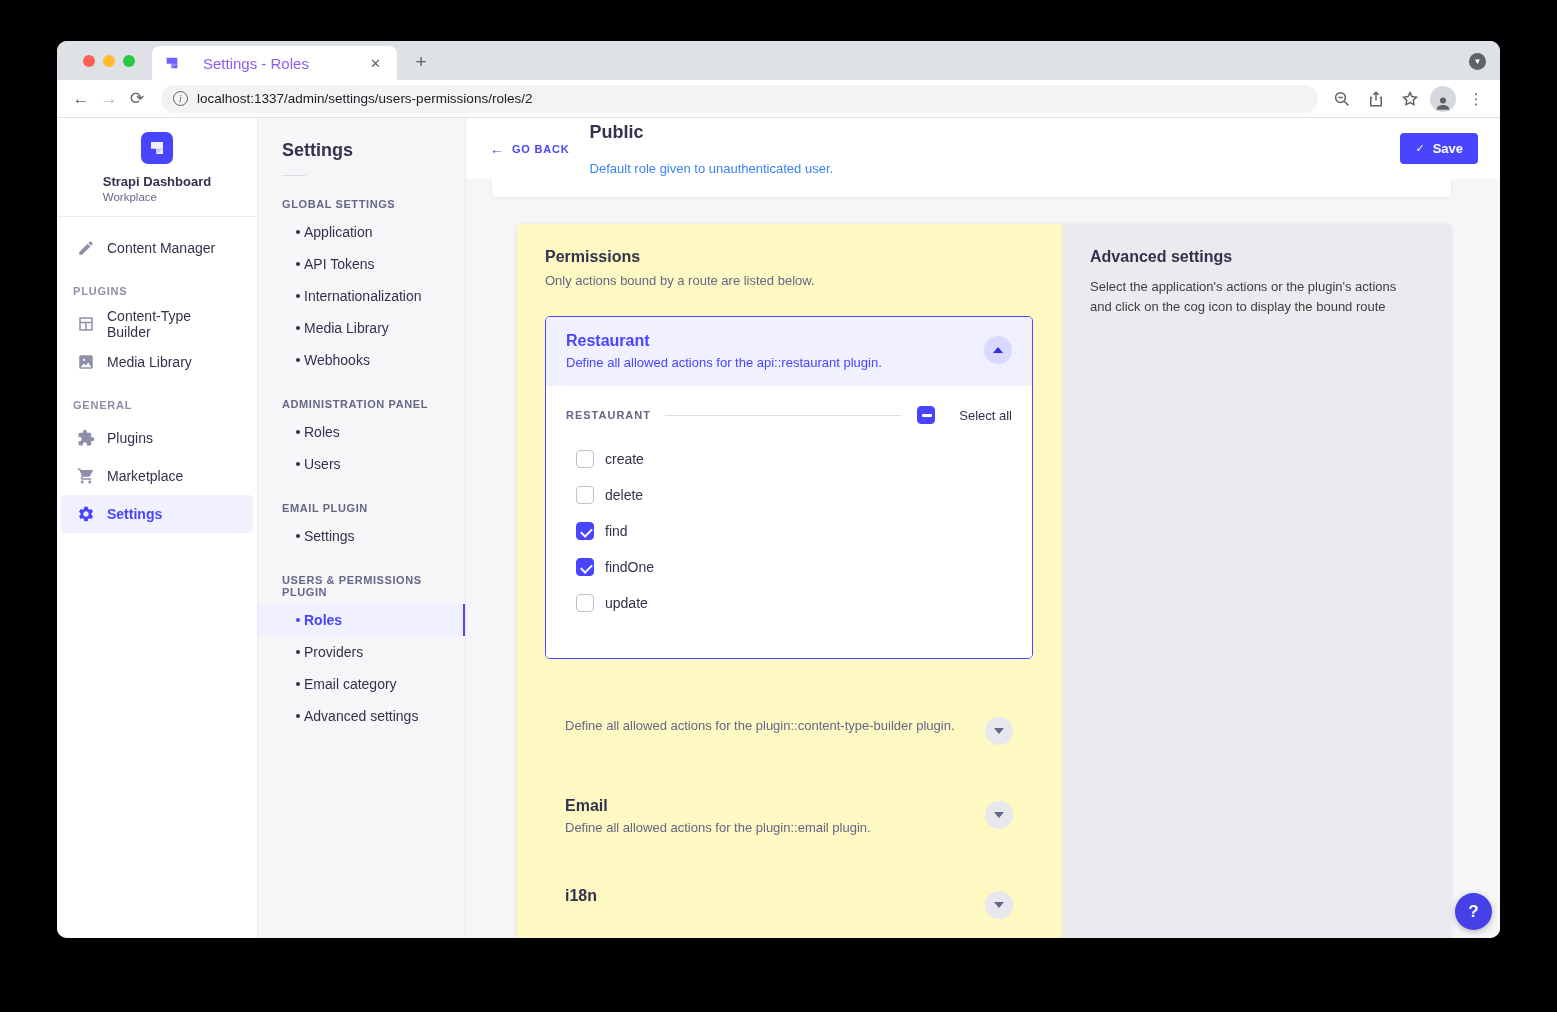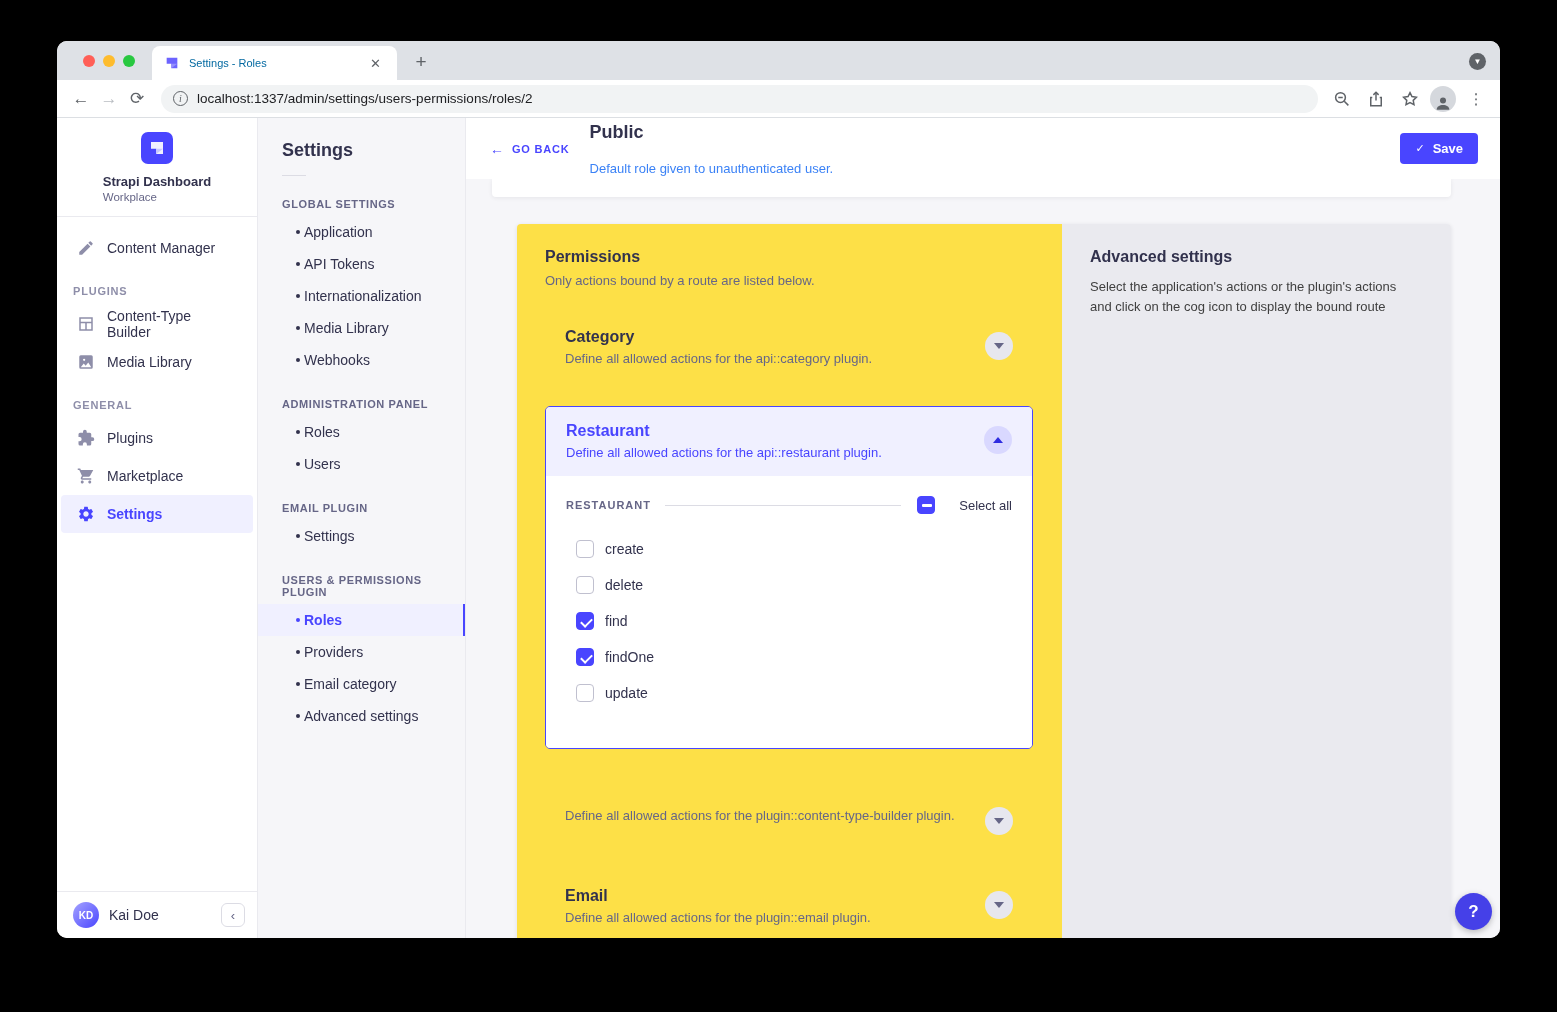--- a/index.html
+++ b/index.html
@@ -9,21 +9,21 @@
             border-radius:10px; overflow:hidden; background:#fff; }
 
   
   .tabstrip { position:relative; height:39px; background:#dee1e6; }
   .lights { position:absolute; left:26px; top:14px; display:flex; gap:8px; }
   .light { width:12px; height:12px; border-radius:50%; }
   .light.r{background:#ff5f57}.light.y{background:#febc2e}.light.g{background:#28c840}
   .tab { position:absolute; left:95px; bottom:0; width:245px; height:34px; background:#fff;
          border-radius:8px 8px 0 0; display:flex; align-items:center; padding:0 12px; }
   .tab-favicon { width:16px; height:16px; flex:none; }
-  .tab-title { font-size:11px; color:#0369a1; margin-left:9px; flex:1; white-space:nowrap; overflow:hidden; }
+  .tab-title { font-size:15px; color:#8b5cf6; margin-left:23px; flex:1; white-space:nowrap; overflow:hidden; }
   .tab-close { font-size:13px; color:#5f6368; padding:2px 4px; }
   .newtab { position:absolute; left:352px; top:9px; font-size:19px; color:#5f6368; width:24px; height:24px;
             display:flex; align-items:center; justify-content:center; }
   .tabsearch { position:absolute; right:14px; top:12px; width:17px; height:17px; border-radius:50%;
                background:#5f6368; color:#fff; font-size:8px; display:flex; align-items:center; justify-content:center; }
 
   .toolbar { height:38px; background:#fff; border-bottom:1px solid #dcdfe3; display:flex; align-items:center; padding:0 10px; }
   .navbtn { width:28px; height:28px; display:flex; align-items:center; justify-content:center;
             font-size:17px; color:#5f6368; flex:none; }
   .navbtn.disabled { color:#b8bcc1; }
@@ -89,21 +89,21 @@
   .save-btn { margin-left:auto; background:#4945ff; color:#fff; border-radius:4px; padding:8px 15px;
               display:flex; align-items:center; gap:8px; }
   .save-btn .chk { font-size:11px; }
   .save-btn .lbl { font-size:13px; font-weight:bold; }
 
   .content { flex:1; overflow:hidden; position:relative; }
   .ghost-card { margin:0 49px 0 26px; height:18px; background:#fff; border-radius:0 0 4px 4px;
                 box-shadow:0 1px 4px rgba(33,33,52,.08); }
   .big-card { margin:27px 49px 0 51px; display:flex; border-radius:4px 4px 0 0; overflow:hidden;
               box-shadow:0 1px 4px rgba(33,33,52,.1); height:722px; }
-  .perm-panel { width:545px; background:#fde047; padding:24px 29px 0 28px; }
+  .perm-panel { width:545px; background:#fef9c3; padding:24px 29px 0 28px; }
   .perm-title { font-size:16px; font-weight:bold; color:#32324d; }
   .perm-sub { font-size:13px; color:#666687; margin-top:7px; }
   .acc-list { margin-top:28px; }
   .acc { display:flex; align-items:flex-start; padding:12px 20px; margin-bottom:28px; }
   .acc-txt .t { font-size:16px; font-weight:bold; color:#32324d; }
   .acc-txt .d { font-size:13px; color:#666687; margin-top:5px; }
   .acc-btn { margin-left:auto; width:28px; height:28px; border-radius:50%; background:#e7e7ee;
              display:flex; align-items:center; justify-content:center; flex:none; margin-top:4px;}
   .tri { width:0; height:0; border-left:5px solid transparent; border-right:5px solid transparent; }
   .tri.down { border-top:6px solid #666687; }
@@ -257,25 +257,20 @@
         </div>
         <div class="sb1-item active">
           <span class="ic">
             <svg viewBox="0 0 24 24">
                 <path d="M19.14 12.94c.04-.3.06-.61.06-.94 0-.32-.02-.64-.07-.94l2.03-1.58a.49.49 0 0 0 .12-.61l-1.92-3.32a.488.488 0 0 0-.59-.22l-2.39.96c-.5-.38-1.03-.7-1.62-.94l-.36-2.54a.484.484 0 0 0-.48-.41h-3.84c-.24 0-.43.17-.47.41l-.36 2.54c-.59.24-1.13.57-1.62.94l-2.39-.96c-.22-.08-.47 0-.59.22L2.74 8.87c-.12.21-.08.47.12.61l2.03 1.58c-.05.3-.09.63-.09.94s.02.64.07.94l-2.03 1.58a.49.49 0 0 0-.12.61l1.92 3.32c.12.22.37.29.59.22l2.39-.96c.5.38 1.03.7 1.62.94l.36 2.54c.05.24.24.41.48.41h3.84c.24 0 .44-.17.47-.41l.36-2.54c.59-.24 1.13-.56 1.62-.94l2.39.96c.22.08.47 0 .59-.22l1.92-3.32c.12-.22.07-.47-.12-.61l-2.01-1.58zM12 15.6c-1.98 0-3.6-1.62-3.6-3.6s1.62-3.6 3.6-3.6 3.6 1.62 3.6 3.6-1.62 3.6-3.6 3.6z"></path>
               </svg>
           </span>
           <span class="lbl">Settings</span>
         </div>
       </div>
-      <div class="sb1-user">
-        <div class="kd">KD</div>
-        <div class="kd-name">Kai Doe</div>
-        <div class="collapse">‹</div>
-      </div>
     </div>
 
     <div class="sb2">
       <div class="sb2-title">Settings</div>
       <div class="sb2-divider"></div>
 
       <div class="sb2-seclbl">GLOBAL SETTINGS</div>
       <div class="sb2-item">
           <span class="dot"></span>
           <span class="lbl">Application</span>
@@ -352,29 +347,20 @@
         <div class="ghost-card"></div>
 
         <div class="big-card">
 
           <div class="perm-panel">
             <div class="perm-title">Permissions</div>
             <div class="perm-sub">Only actions bound by a route are listed below.</div>
 
             <div class="acc-list">
 
-              <div class="acc">
-                <div class="acc-txt">
-                  <div class="t">Category</div>
-                  <div class="d">Define all allowed actions for the api::category plugin.</div>
-                </div>
-                <div class="acc-btn">
-                    <div class="tri down"></div>
-                  </div>
-              </div>
 
               <div class="acc-open">
                 <div class="acc">
                   <div class="acc-txt">
                     <div class="t">Restaurant</div>
                     <div class="d">Define all allowed actions for the api::restaurant plugin.</div>
                   </div>
                   <div class="acc-btn">
                       <div class="tri up"></div>
                     </div>

